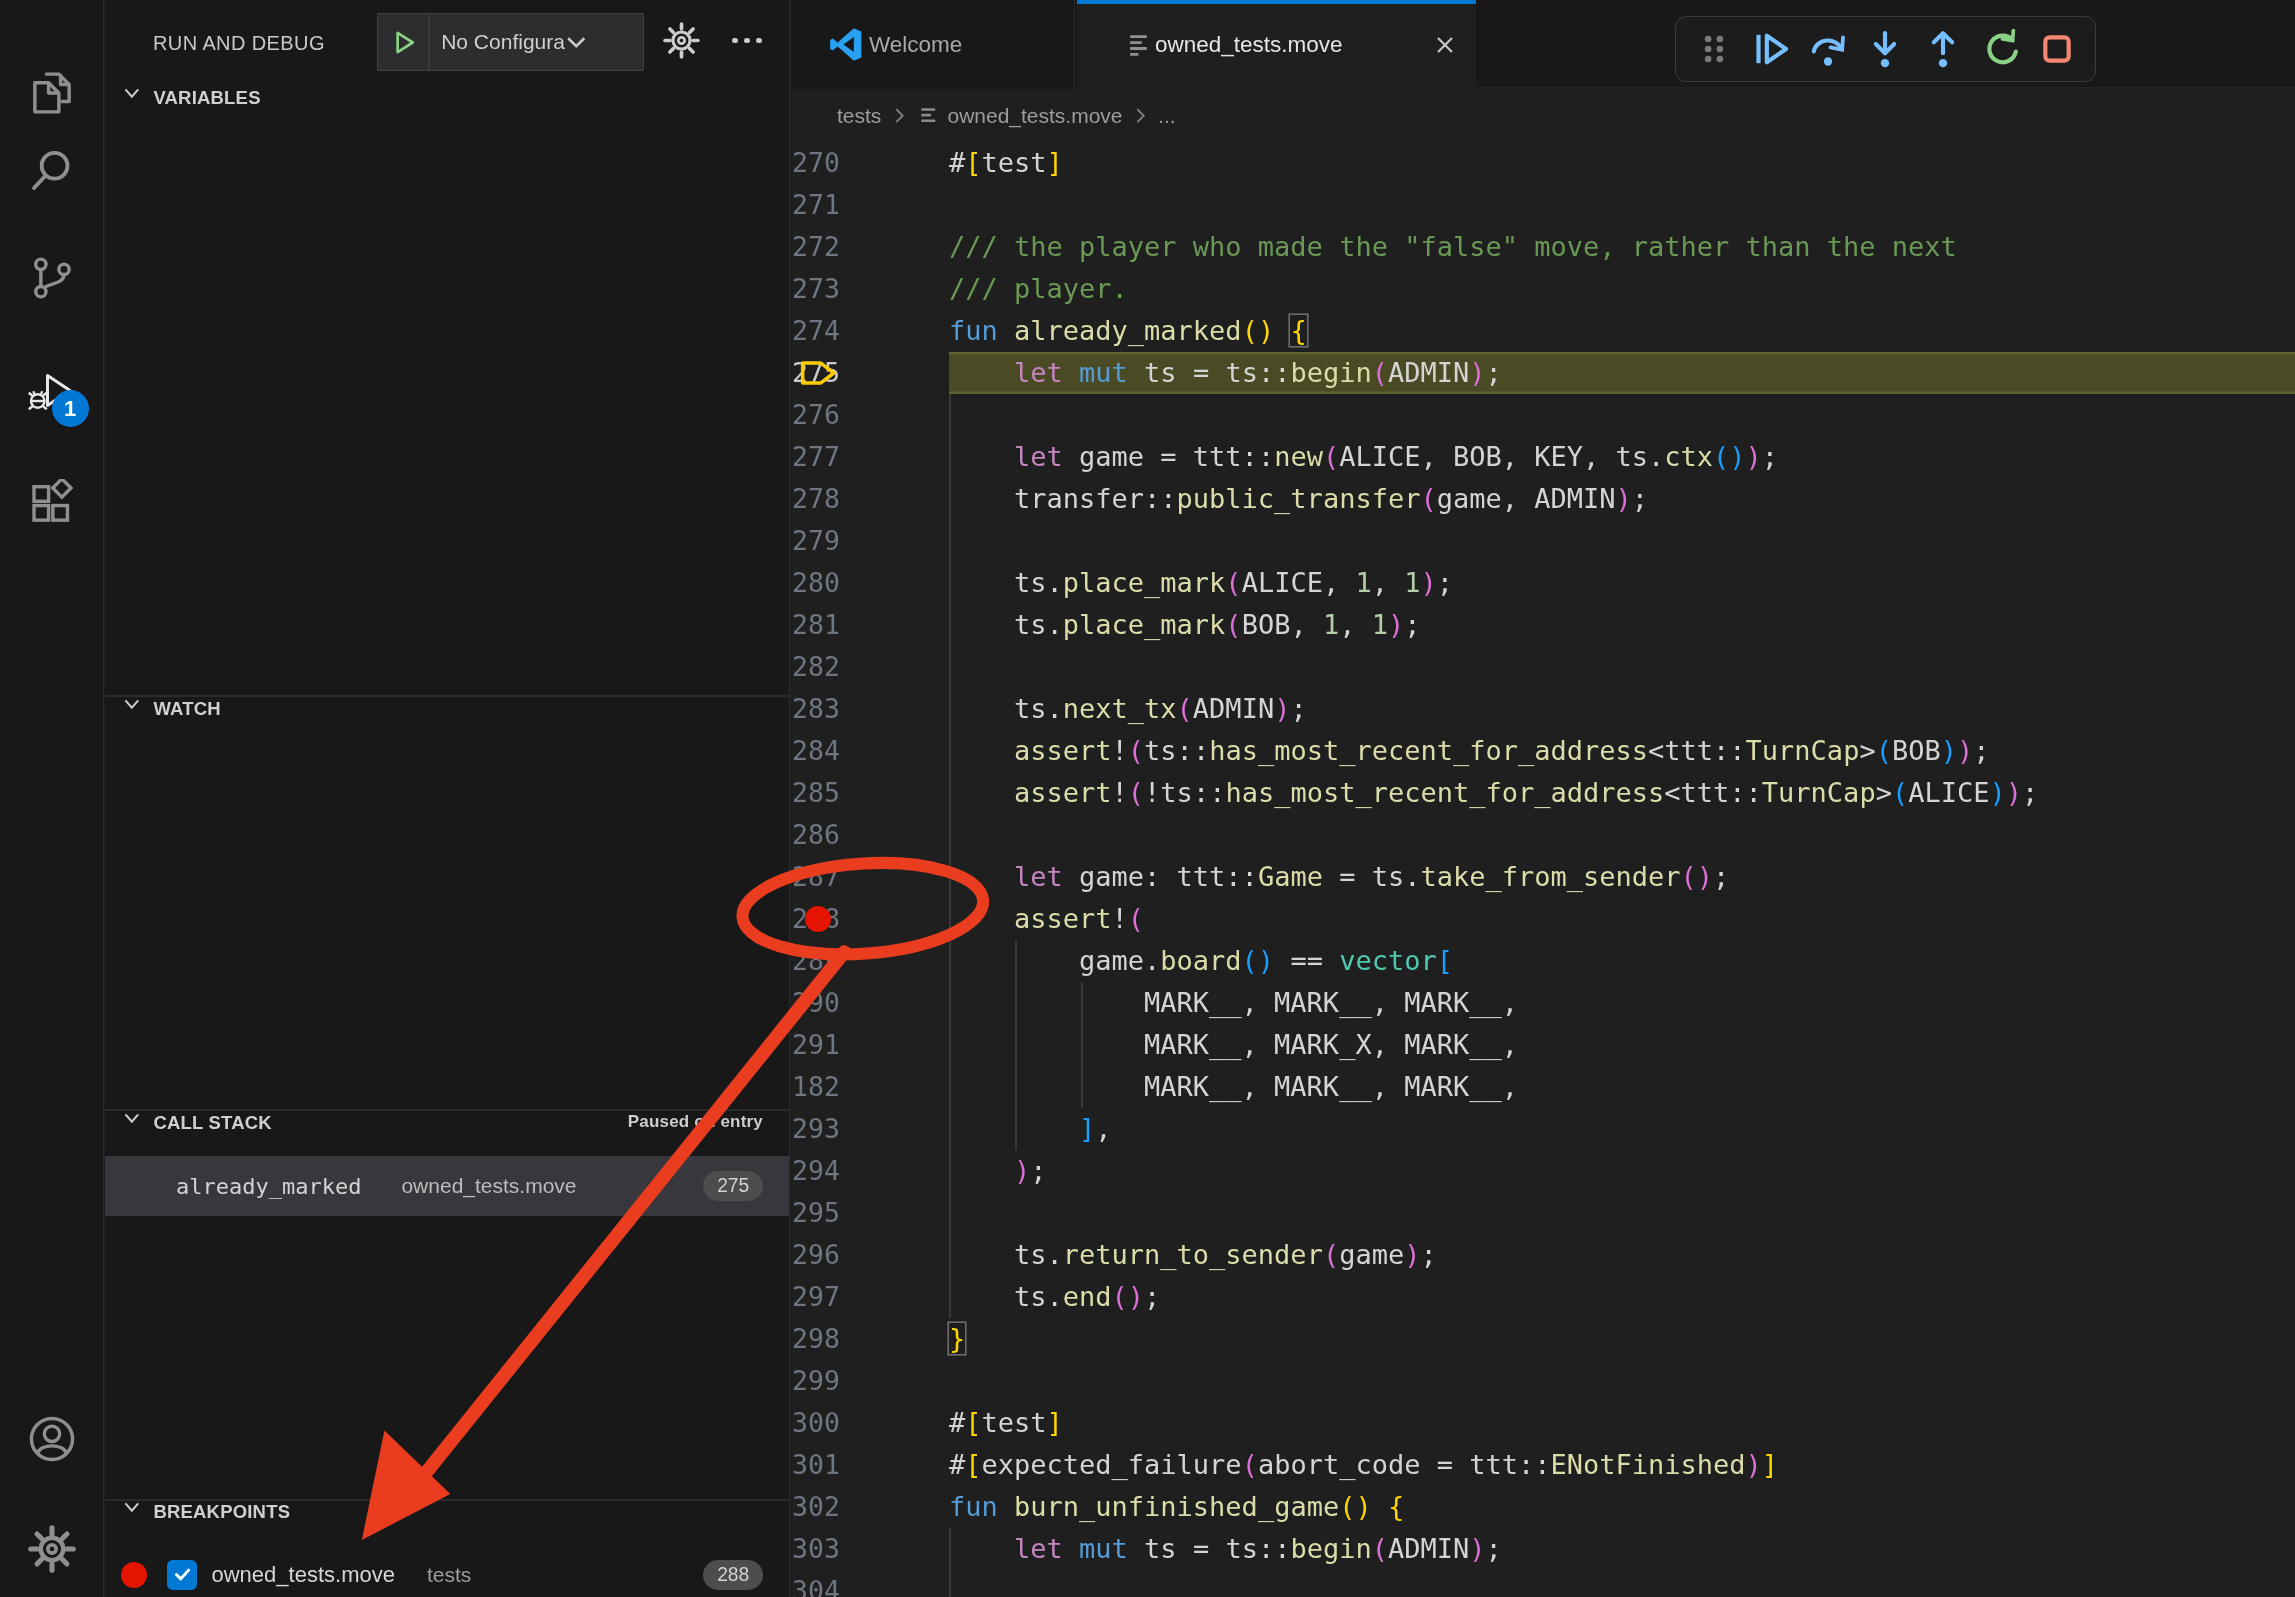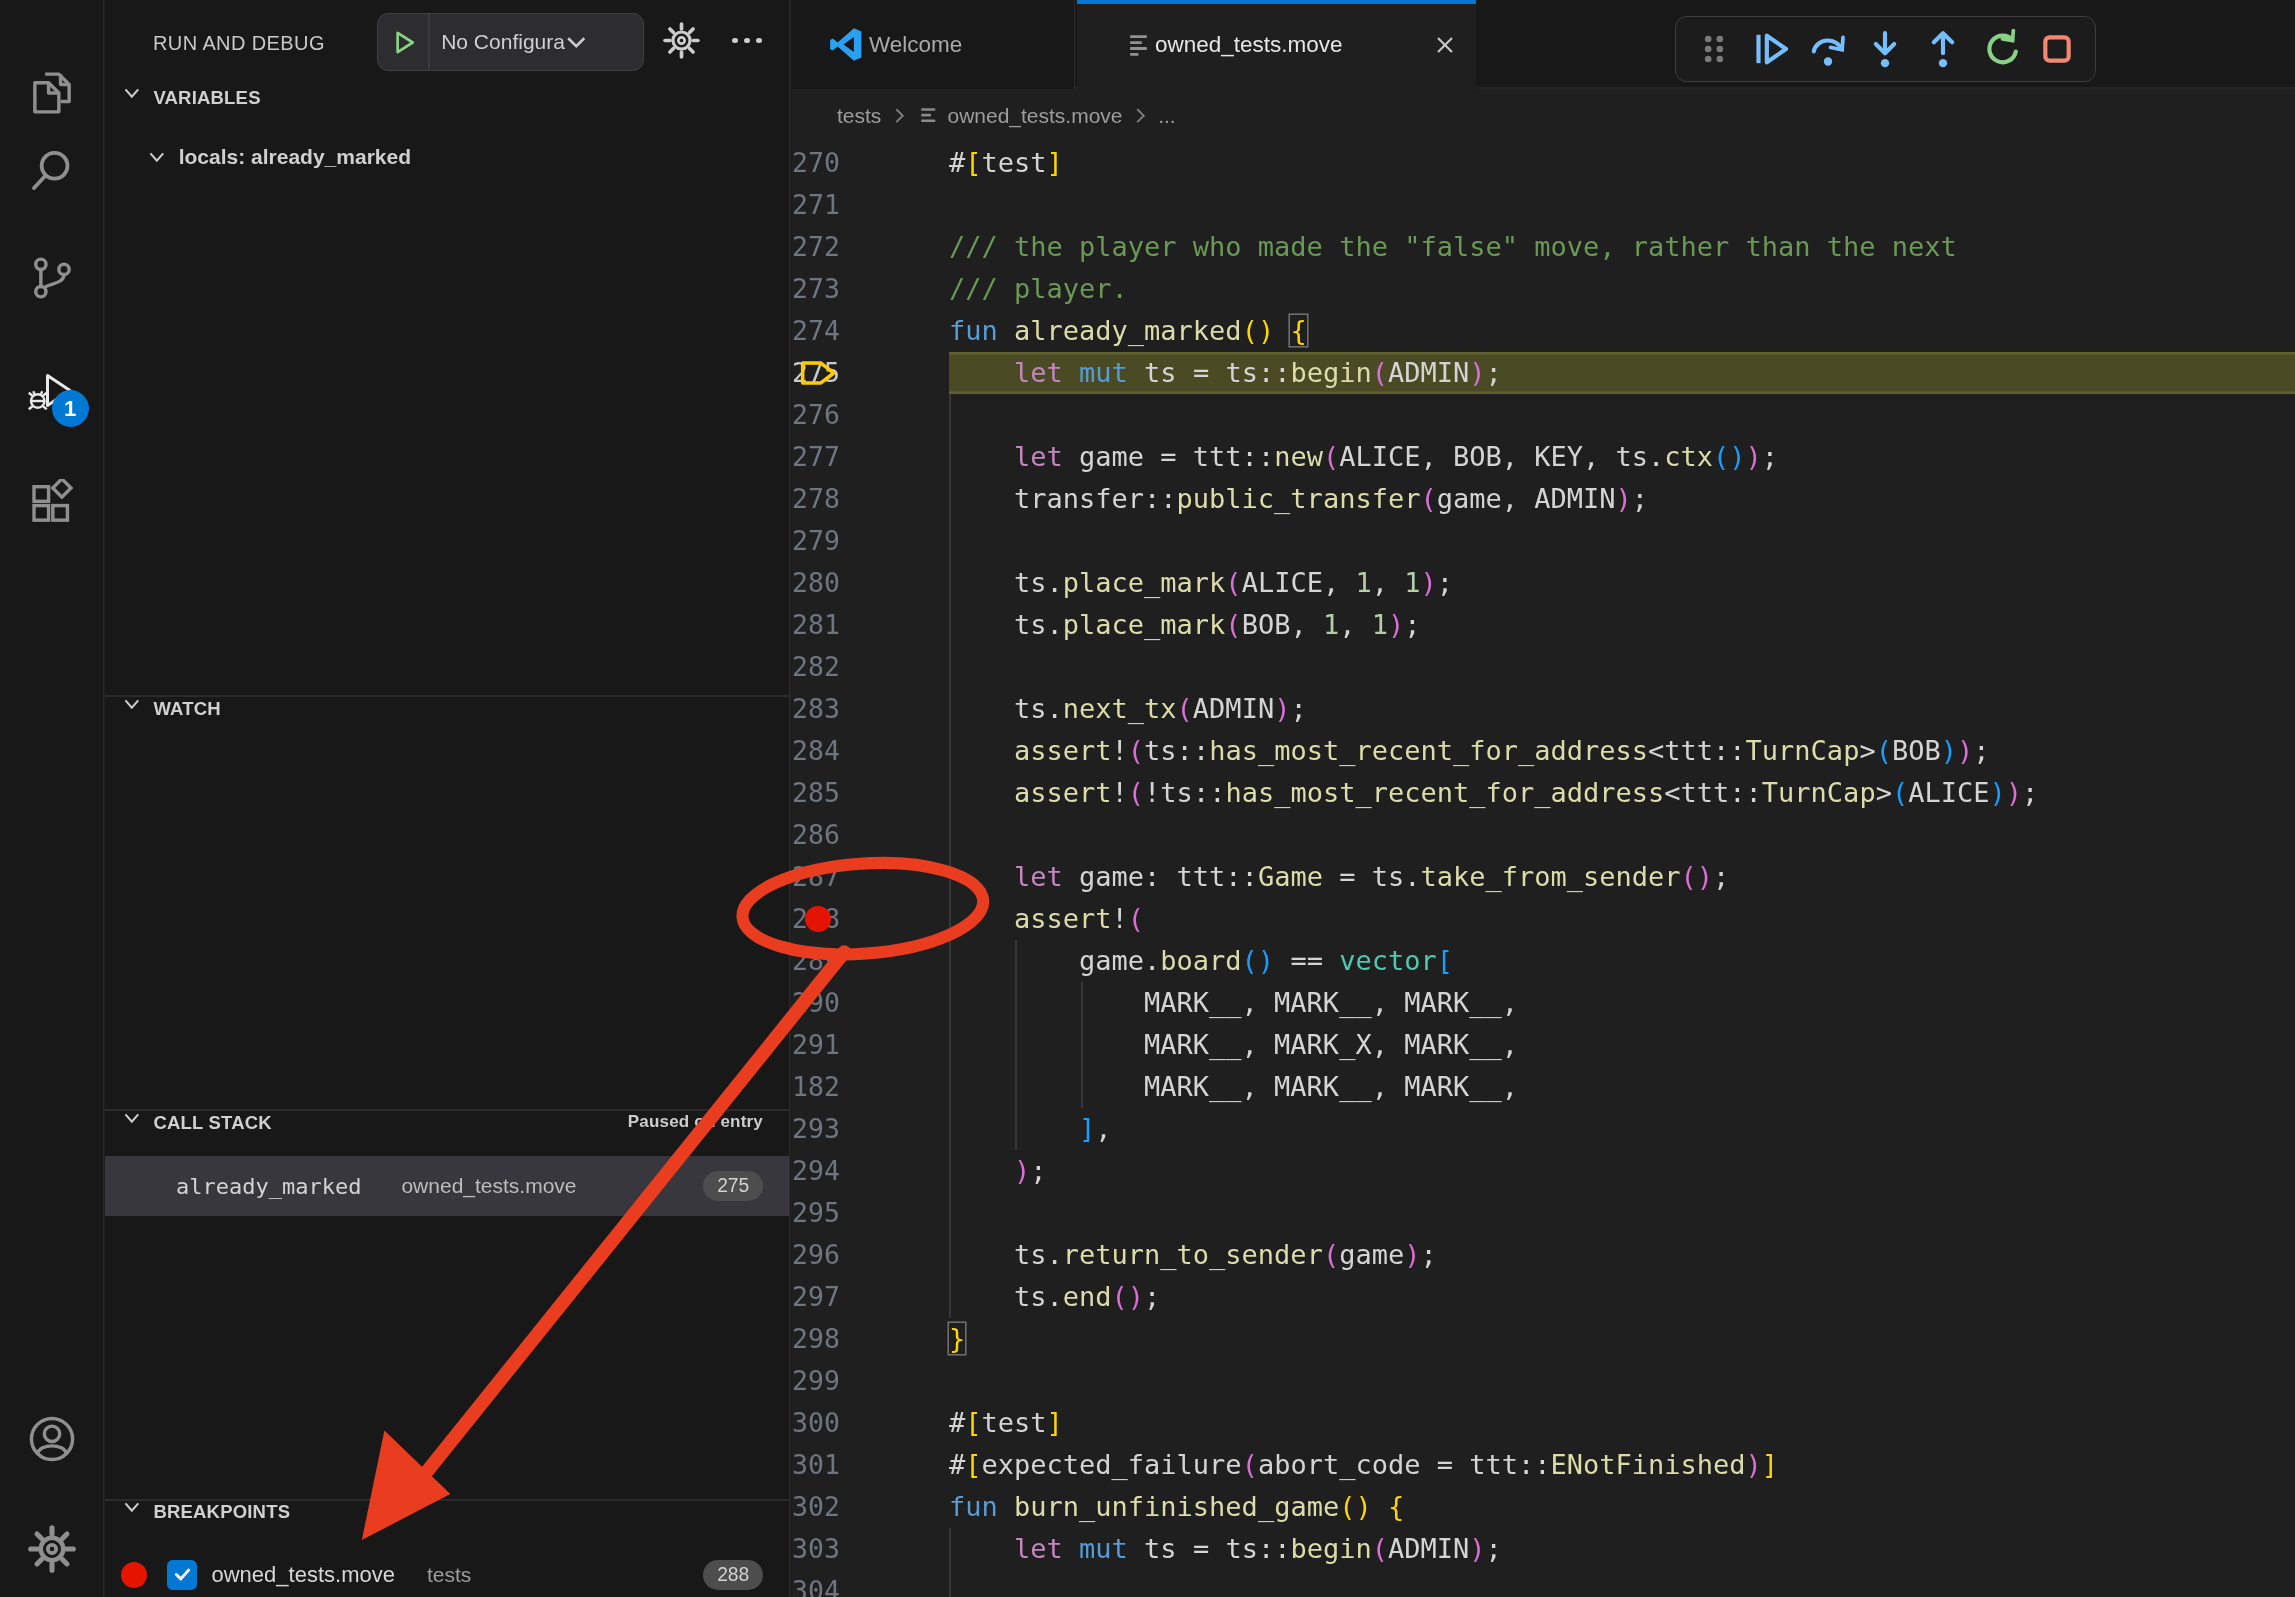--- a/index.html
+++ b/index.html
@@ -10,21 +10,21 @@
   
   .activitybar{position:absolute;left:0;top:0;width:104px;height:100%;background:var(--side,#181818);border-right:1.6px solid var(--border,#2b2b2b);z-index:2}
   .ab-icon{position:absolute;left:50%;transform:translateX(-50%);width:48px;height:48px;color:#8f8f8f}
   .ab-icon.active{color:#e8e8e8}
   .ab-icon svg{width:100%;height:100%}
   .ab-badge{position:absolute;right:-13px;bottom:-11.3px;width:37px;height:37px;border-radius:50%;background:var(--accent,#0078d4);color:#fff;font-size:22px;font-weight:700;display:flex;align-items:center;justify-content:center}
 
   
   .sidebar{position:absolute;left:105px;top:0;width:685px;height:100%;background:var(--side,#181818);border-right:1.6px solid var(--border,#2b2b2b);z-index:2}
   .sb-title{position:absolute;left:48px;top:32px;font-size:20px;color:#c9c9c9;letter-spacing:0.4px}
-  .cfg{position:absolute;left:272px;top:13px;width:267px;height:58px;background:#2d2d2f;border:0.8px solid #404043;border-radius:11px;display:flex;align-items:center;overflow:hidden}
+  .cfg{position:absolute;left:272px;top:13px;width:267px;height:58px;background:#2d2d2f;border:0.8px solid #404043;border-radius:1px;display:flex;align-items:center;overflow:hidden}
   .cfg-sep{width:1.6px;height:58px;background:#3b3b3e;margin-left:11.3px;flex:none}
   .cfg-label{margin-left:11.3px;font-size:21px;color:#d0d0d0;white-space:nowrap;overflow:hidden;max-width:134px;flex:none}
   .hdr-icon{position:absolute;top:21px;width:39px;height:39px;color:#cccccc}
   .dots{display:flex;gap:6.4px;align-items:center;justify-content:center}
   .dots i{width:5.6px;height:5.6px;border-radius:50%;background:#cccccc}
 
   .sec{position:absolute;left:0;right:0;height:43px;display:flex;align-items:flex-start;color:#d0d0d0;font-weight:700;font-size:18.5px;letter-spacing:0.2px}
   .sec .chev{margin-left:17.7px;margin-right:13px;flex:none}
   .sep{position:absolute;left:0;right:0;height:1.6px;background:var(--border,#2b2b2b)}
   .locals{position:absolute;top:135px;left:0;right:0;height:43px;display:flex;align-items:center;font-weight:700;font-size:21px;color:#d0d0d0}
@@ -191,26 +191,20 @@
       <i></i>
       <i></i>
   </div>
 
   <div class="sec" style="top:87px">
     <svg class="chev" width="17.7" height="12" viewBox="0 0 22 15">
         <polyline points="3,3 11,12 19,3" fill="none" stroke="#cccccc" stroke-width="2.6"></polyline>
       </svg>
     <span>VARIABLES</span>
   </div>
-  <div class="locals">
-    <svg class="chev" width="17.7" height="12" viewBox="0 0 22 15">
-        <polyline points="3,3 11,12 19,3" fill="none" stroke="#cccccc" stroke-width="2.6"></polyline>
-      </svg>
-    <span>locals: already_marked</span>
-  </div>
 
   <div class="sep" style="top:695px"></div>
   <div class="sec" style="top:698px">
     <svg class="chev" width="17.7" height="12" viewBox="0 0 22 15">
         <polyline points="3,3 11,12 19,3" fill="none" stroke="#cccccc" stroke-width="2.6"></polyline>
       </svg>
     <span>WATCH</span>
   </div>
 
   <div class="sep" style="top:1109px"></div>

